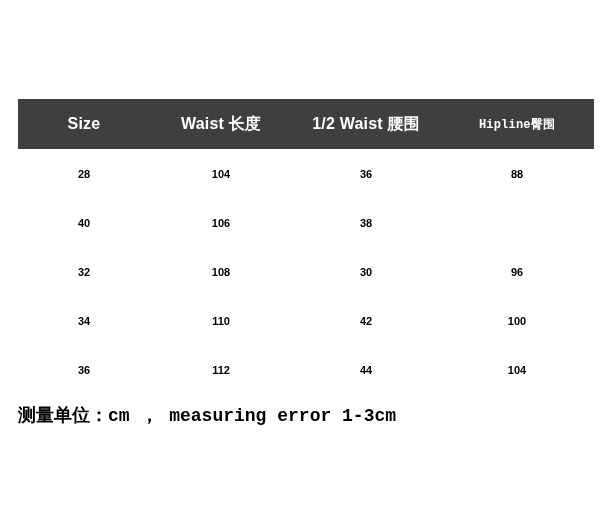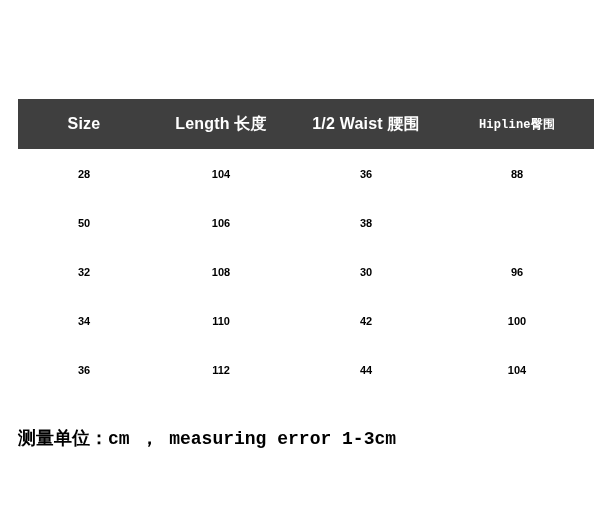--- a/index.html
+++ b/index.html
@@ -53,51 +53,51 @@
     font-size: 12px;
   }
   .td {
     color: #000000;
     font-weight: bold;
     font-size: 11px;
   }
   .note {
     position: absolute;
     left: 18px;
-    top: 426px;
+    top: 403px;
     color: #000000;
     font-family: "Liberation Mono", "DejaVu Sans Mono", monospace;
     font-weight: bold;
     font-size: 18px;
     white-space: pre;
   }
 </style>
 </head>
 <body>
 
 <div class="canvas">
 
   <div class="size-table">
 
     <div class="tr header-row">
       <div class="cell c0 th">Size</div>
-      <div class="cell c1 th">Length 长度</div>
+      <div class="cell c1 th">Waist 长度</div>
       <div class="cell c2 th">1/2 Waist 腰围</div>
       <div class="cell c3 th mono">Hipline臀围</div>
     </div>
 
     <div class="tr data-row">
       <div class="cell c0 td">28</div>
       <div class="cell c1 td">104</div>
       <div class="cell c2 td">36</div>
       <div class="cell c3 td">88</div>
     </div>
 
     <div class="tr data-row">
-      <div class="cell c0 td">50</div>
+      <div class="cell c0 td">40</div>
       <div class="cell c1 td">106</div>
       <div class="cell c2 td">38</div>
     </div>
 
     <div class="tr data-row">
       <div class="cell c0 td">32</div>
       <div class="cell c1 td">108</div>
       <div class="cell c2 td">30</div>
       <div class="cell c3 td">96</div>
     </div>

